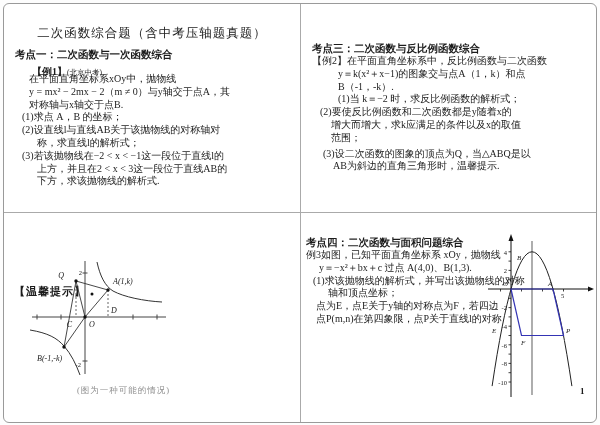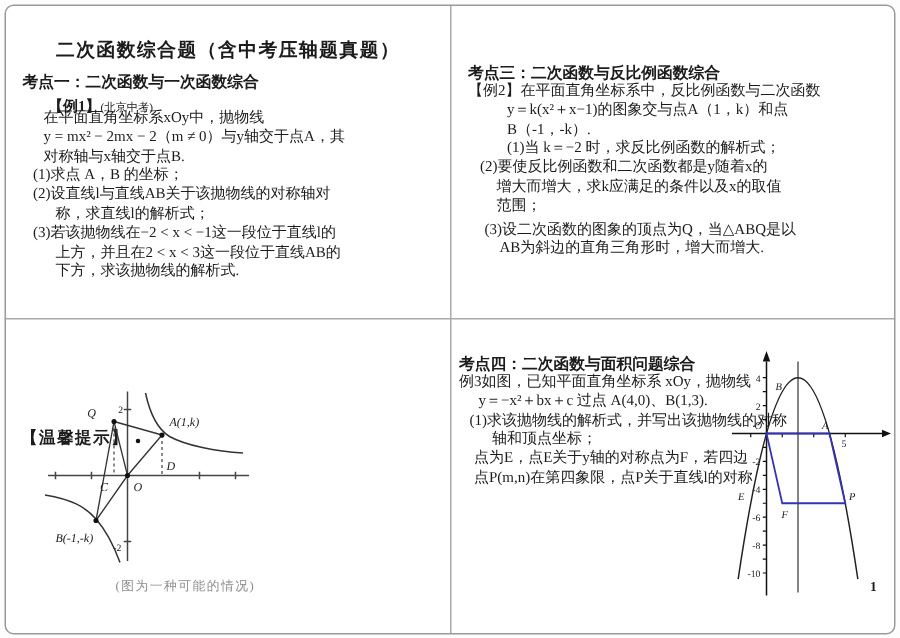--- a/index.html
+++ b/index.html
@@ -2,21 +2,21 @@
 <html><head>
 <meta charset="utf-8">
 <style>
   html,body{margin:0;padding:0;background:#fdfdfd;width:600px;height:425px;overflow:hidden;
     font-family:"Liberation Serif","DejaVu Serif",serif;color:#1c1c1c;}
   #sheet{position:absolute;left:3px;top:3px;width:592px;height:418px;background:#fff;
     border:1px solid #9a9a9a;border-radius:6px;}
   .divider-v{position:absolute;left:296px;top:0;width:1px;height:100%;background:#aaa;}
   .divider-h{position:absolute;left:0;top:208px;width:100%;height:1px;background:#aaa;}
   .abs{position:absolute;white-space:nowrap;}
-  .title{font-weight:bold;font-size:12.5px;letter-spacing:1px;}
+  .title{font-weight:normal;font-size:12.5px;letter-spacing:1px;}
   .section{font-weight:bold;font-size:10.5px;}
   .body-line{font-size:10px;line-height:12.8px;}
   .small-src{font-size:7.5px;font-weight:normal;}
   .ex-label{font-weight:bold;font-size:10px;}
   .caption{font-size:8.5px;color:#8d8d8d;letter-spacing:1px;}
   .pageno{font-weight:bold;font-size:9px;}
   .hint-head{font-weight:bold;font-size:11px;letter-spacing:1px;margin-top:48px;}
   svg text{font-family:"Liberation Serif","DejaVu Serif",serif;}
   .fig-label{font-size:7px;font-style:italic;fill:#222;}
   .fig-num{font-size:6.5px;fill:#222;font-style:normal;}
@@ -48,21 +48,21 @@
   <div class="abs section" style="left:308px;top:38px;">考点三：二次函数与反比例函数综合</div>
   <div class="abs" style="left:308px;top:51px;">
     <div class="body-line" style="padding-left:0">【例2】在平面直角坐标系中，反比例函数与二次函数</div>
     <div class="body-line" style="padding-left:26px">y＝k(x²＋x−1)的图象交与点A（1，k）和点</div>
     <div class="body-line" style="padding-left:26px">B（-1，-k）.</div>
     <div class="body-line" style="padding-left:26px">(1)当 k＝−2 时，求反比例函数的解析式；</div>
     <div class="body-line" style="padding-left:8px">(2)要使反比例函数和二次函数都是y随着x的</div>
     <div class="body-line" style="padding-left:19px">增大而增大，求k应满足的条件以及x的取值</div>
     <div class="body-line" style="padding-left:19px">范围；</div>
     <div class="body-line" style="padding-left:11px;padding-top:3px">(3)设二次函数的图象的顶点为Q，当△ABQ是以</div>
-    <div class="body-line" style="padding-left:21px">AB为斜边的直角三角形时，增大而增大.</div>
+    <div class="body-line" style="padding-left:21px">AB为斜边的直角三角形时，温馨提示.</div>
   </div>
 
   <div class="abs hint-head" style="left:10px;top:232px;">【温馨提示】</div>
 
   <svg class="abs" style="left:22px;top:252px;" width="150" height="126" viewBox="0 0 150 126">
 
     <line x1="6" y1="61" x2="140" y2="61" stroke="#444" stroke-width="1"></line>
     <line x1="59" y1="5" x2="59" y2="118" stroke="#444" stroke-width="1"></line>
     <line x1="11" y1="58.5" x2="11" y2="63.5" stroke="#444" stroke-width="1"></line>
     <line x1="35" y1="58.5" x2="35" y2="63.5" stroke="#444" stroke-width="1"></line>

